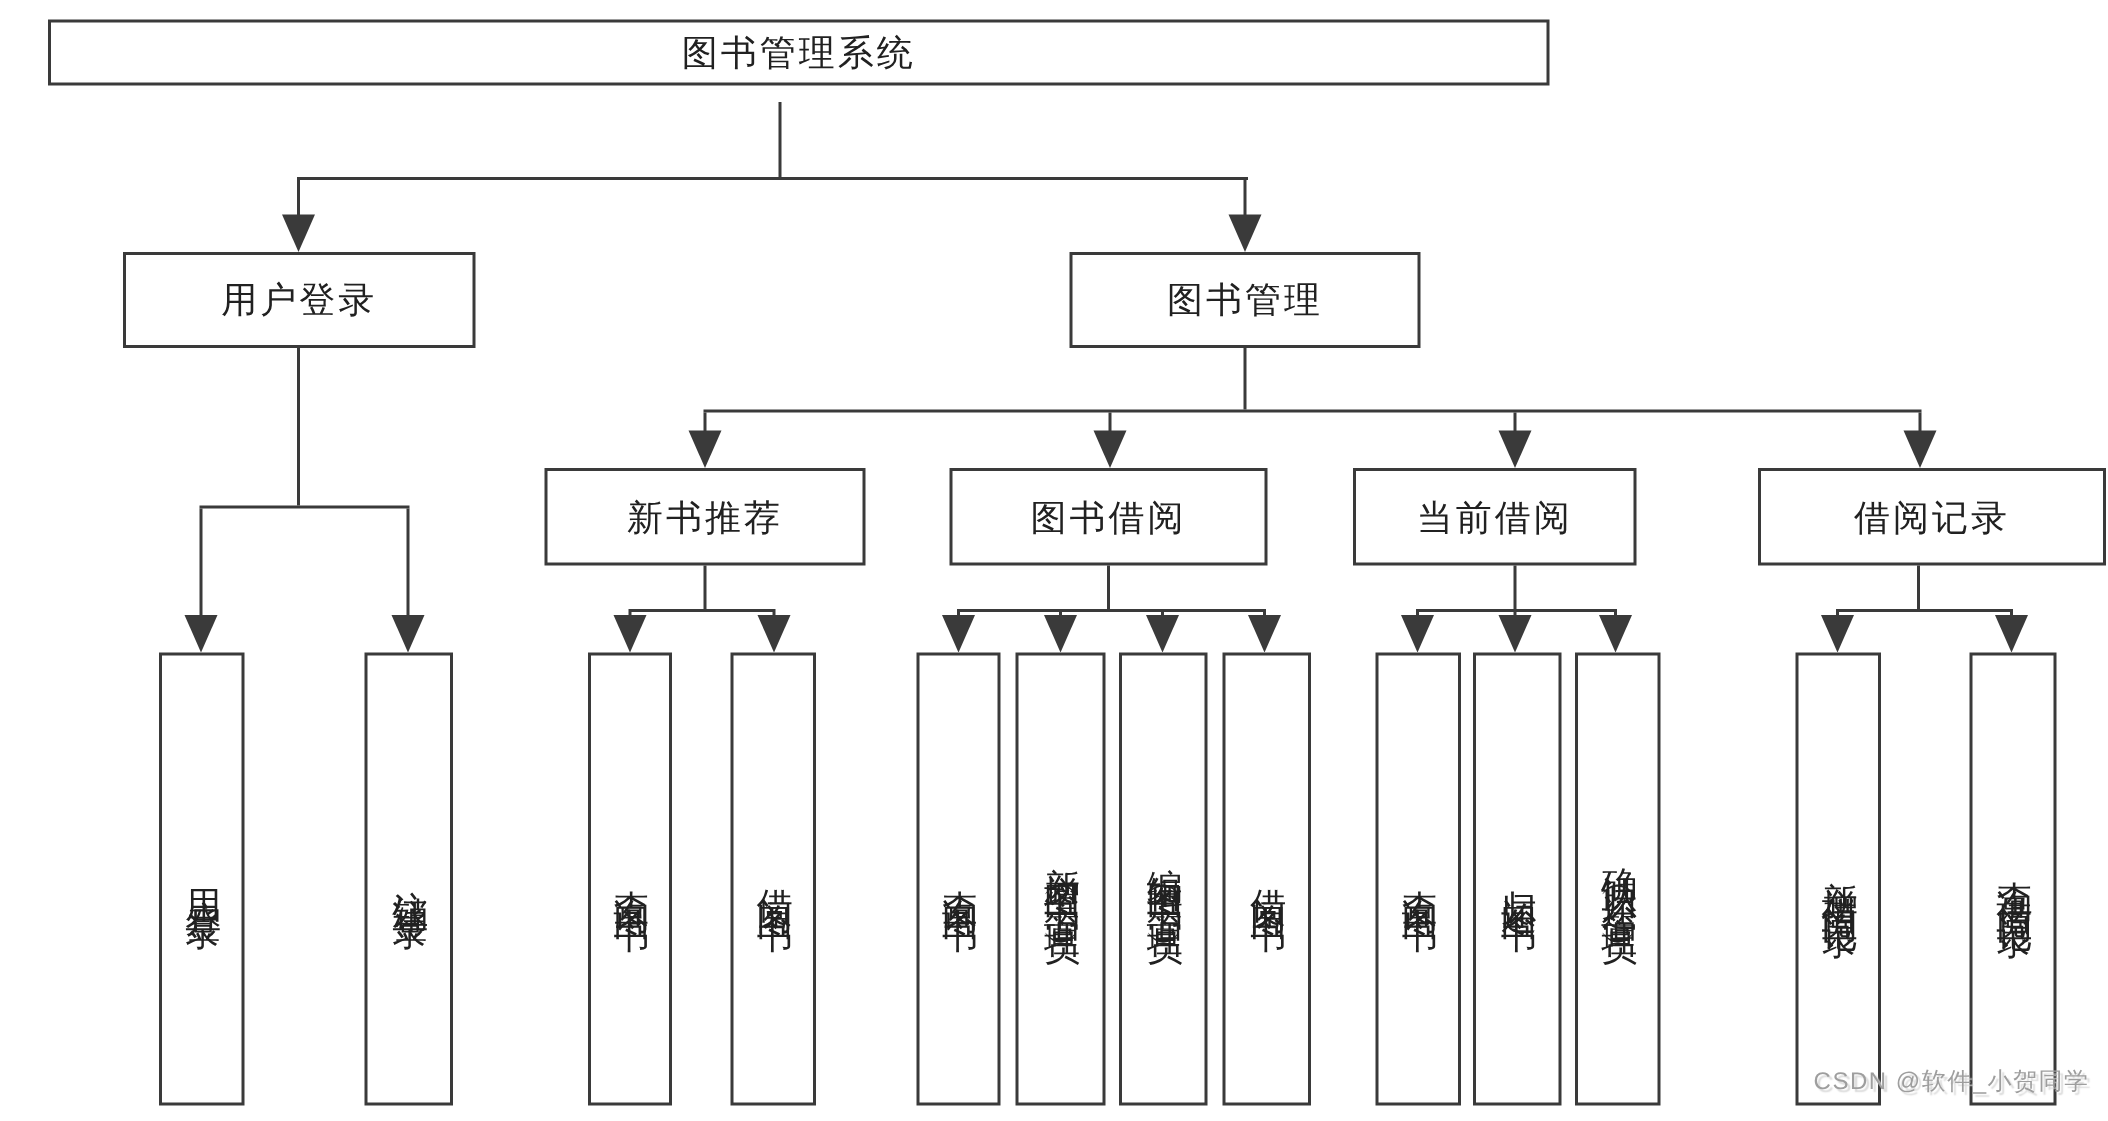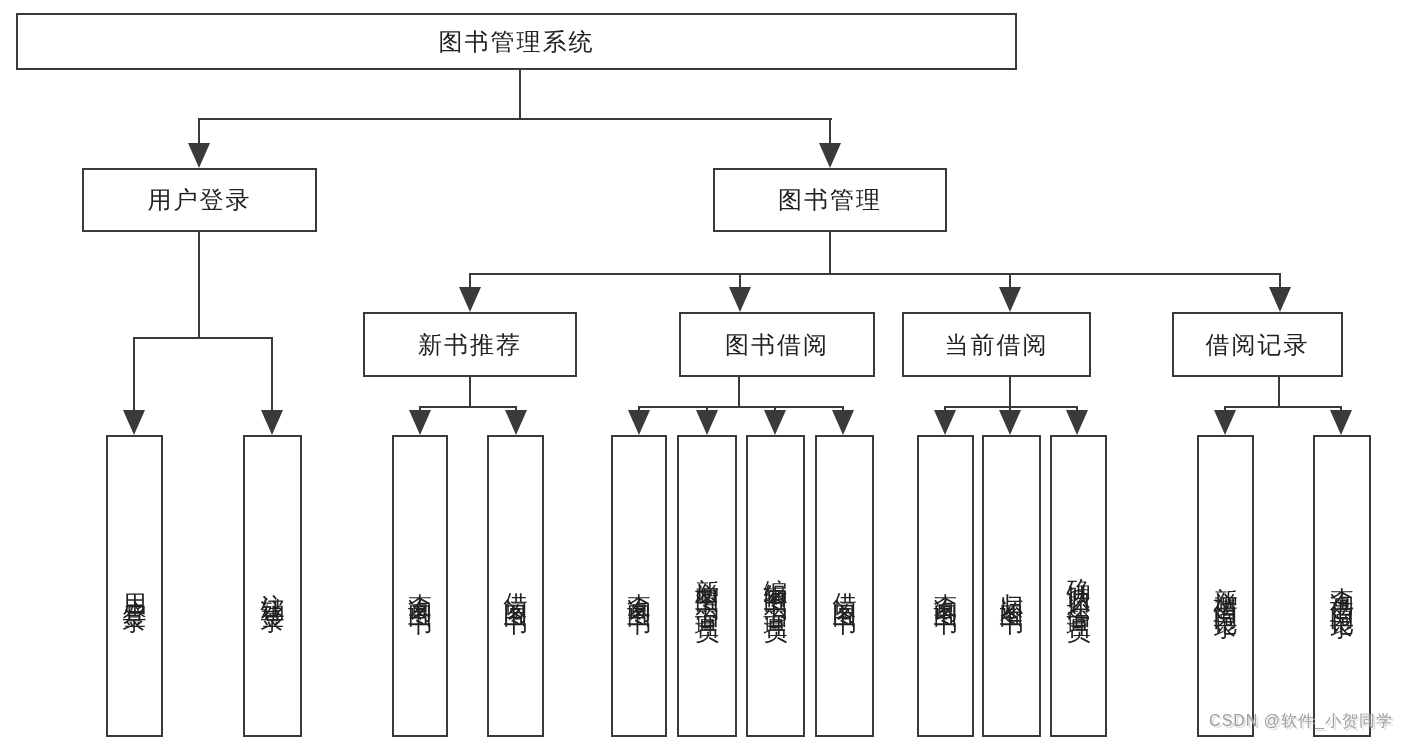--- a/index.html
+++ b/index.html
@@ -58,21 +58,21 @@
     text-shadow: 2px 2px 1px #d9d9d9;
     white-space: nowrap;
     z-index: 5;
   }
 </style>
 </head>
 <body>
 
 <div class="canvas">
 
-  <div class="box" style="left:16px;top:13px;width:1001px;height:57px;">
+  <div class="box" style="left:32px;top:13px;width:1001px;height:44px;">
     <span class="hlabel">图书管理系统</span>
   </div>
 
   <div class="ln" style="left:519px;top:68px;width:2px;height:50px;"></div>
   <div class="ln" style="left:198px;top:118px;width:634px;height:2px;"></div>
   <div class="ln" style="left:198px;top:120px;width:2px;height:24px;"></div>
   <div class="arrow" style="left:188px;top:143px;"></div>
   <div class="ln" style="left:829px;top:120px;width:2px;height:24px;"></div>
   <div class="arrow" style="left:819px;top:143px;"></div>
 
@@ -97,27 +97,27 @@
   <div class="ln" style="left:739px;top:275px;width:2px;height:13px;"></div>
   <div class="arrow" style="left:729px;top:287px;"></div>
   <div class="ln" style="left:1009px;top:275px;width:2px;height:13px;"></div>
   <div class="arrow" style="left:999px;top:287px;"></div>
   <div class="ln" style="left:1279px;top:275px;width:2px;height:13px;"></div>
   <div class="arrow" style="left:1269px;top:287px;"></div>
 
   <div class="box" style="left:363px;top:312px;width:214px;height:65px;">
     <span class="hlabel">新书推荐</span>
   </div>
-  <div class="box" style="left:633px;top:312px;width:196px;height:65px;margin-left:46px;">
+  <div class="box" style="left:633px;top:312px;width:212px;height:65px;">
     <span class="hlabel">图书借阅</span>
   </div>
   <div class="box" style="left:902px;top:312px;width:189px;height:65px;">
     <span class="hlabel">当前借阅</span>
   </div>
-  <div class="box" style="left:1172px;top:312px;width:171px;height:65px;">
+  <div class="box" style="left:1172px;top:312px;width:232px;height:65px;">
     <span class="hlabel">借阅记录</span>
   </div>
 
   <div class="ln" style="left:469px;top:377px;width:2px;height:29px;"></div>
   <div class="ln" style="left:419px;top:406px;width:98px;height:2px;"></div>
   <div class="ln" style="left:419px;top:408px;width:2px;height:4px;"></div>
   <div class="arrow" style="left:409px;top:410px;"></div>
   <div class="ln" style="left:515px;top:408px;width:2px;height:4px;"></div>
   <div class="arrow" style="left:505px;top:410px;"></div>
 

